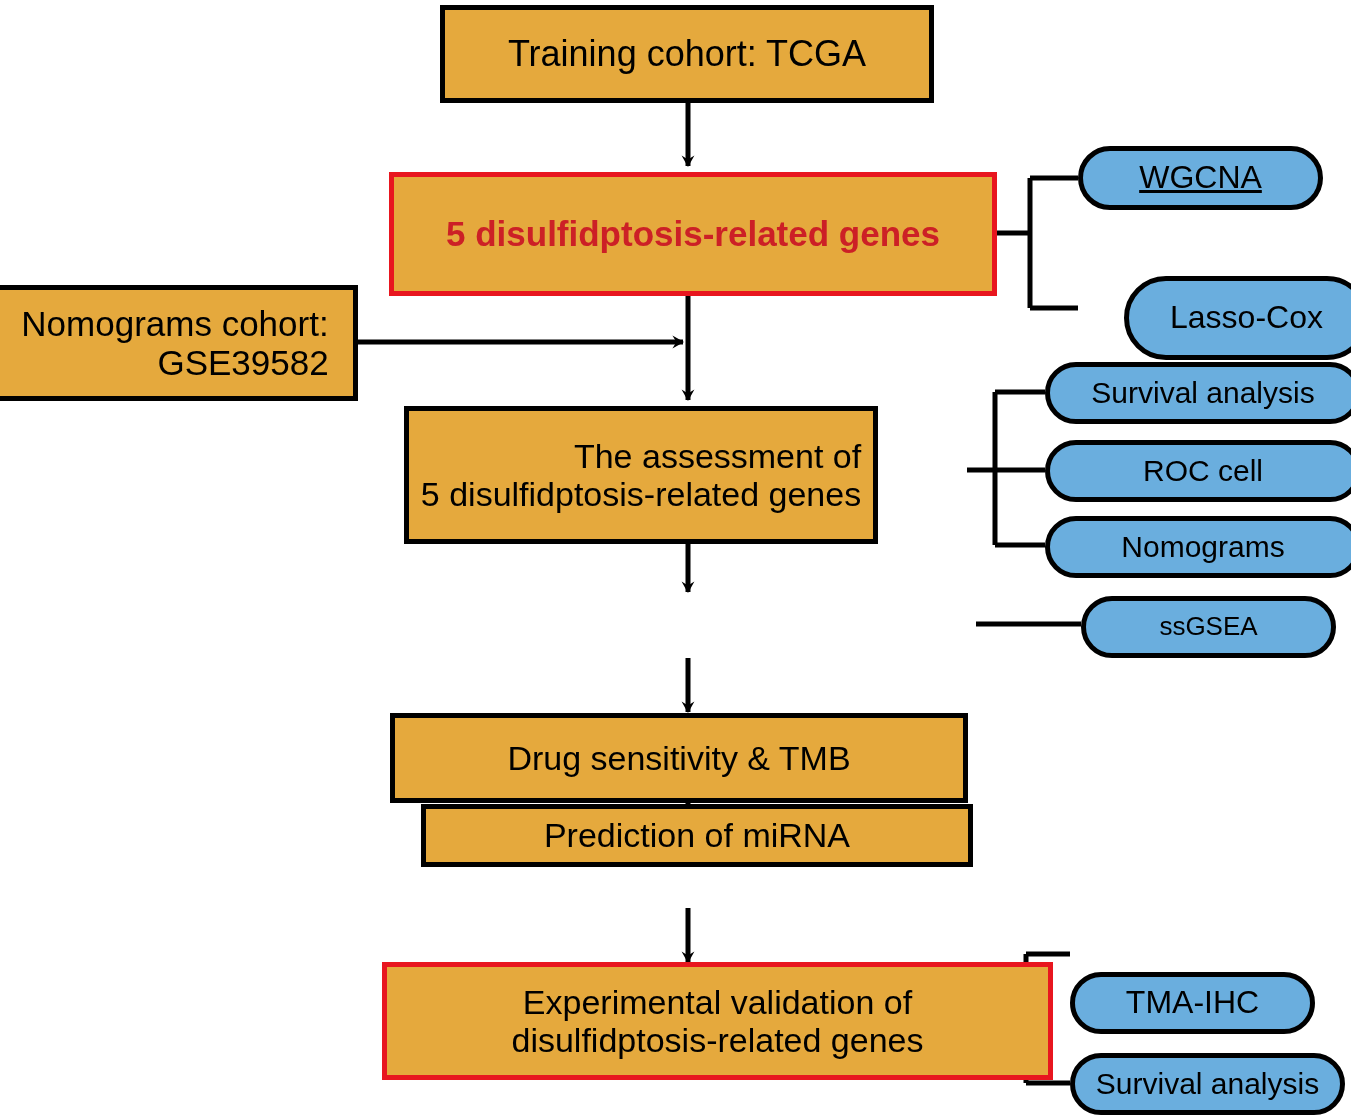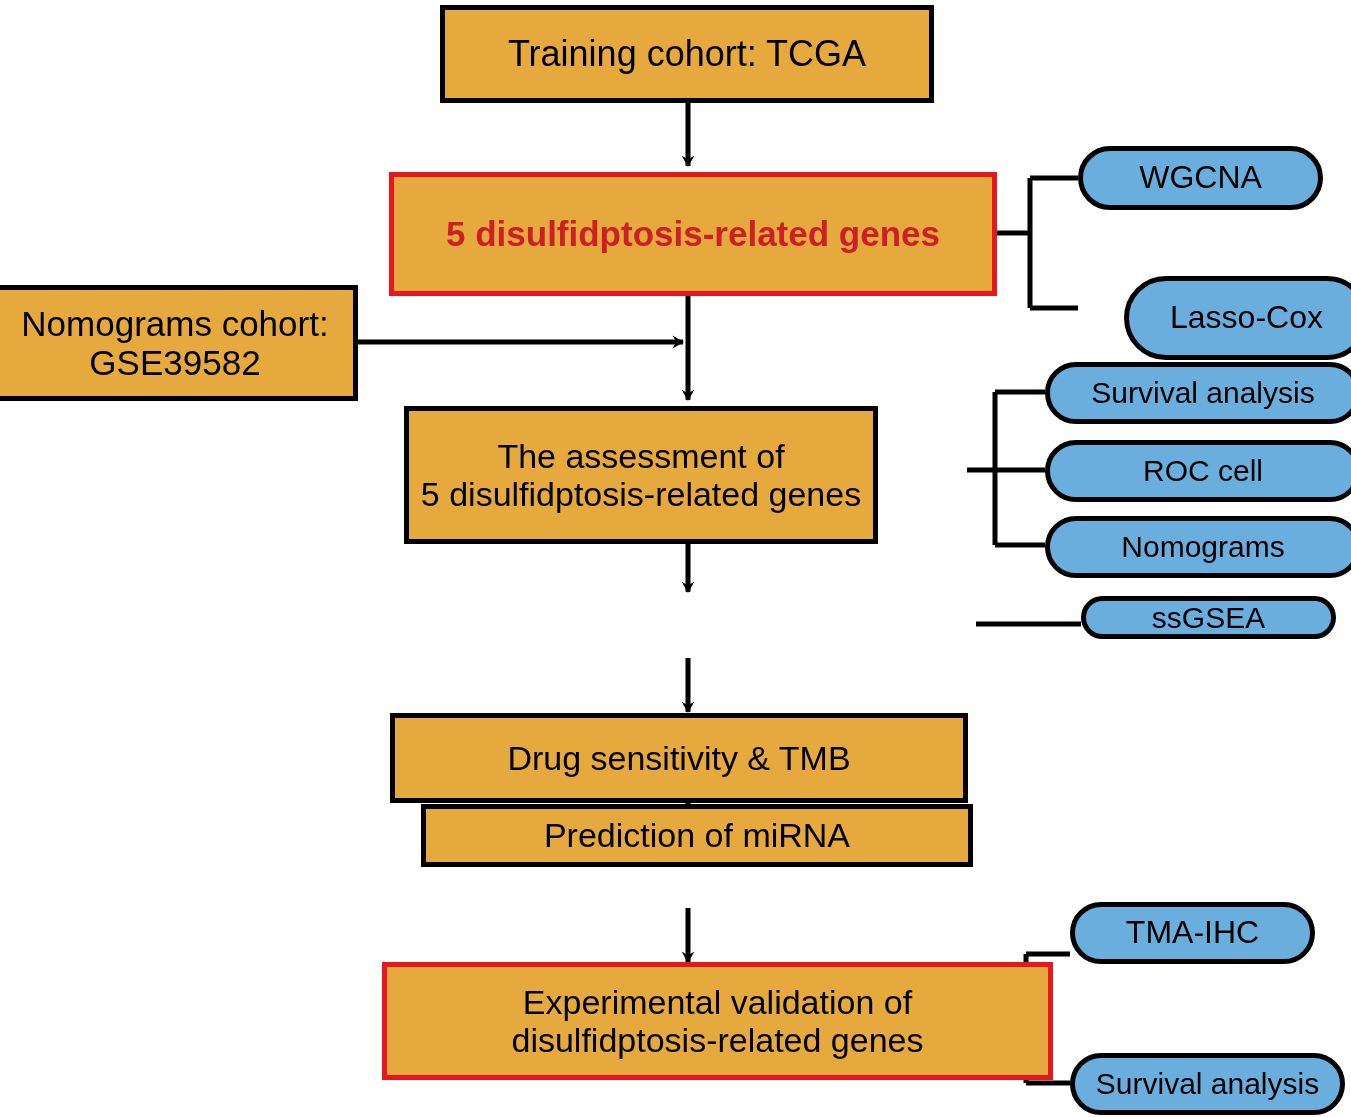--- a/index.html
+++ b/index.html
@@ -33,20 +33,21 @@
     align-items: center;
     justify-content: center;
     text-align: center;
     line-height: 1.12;
     color: #000000;
     white-space: pre-line;
   }
   .rect {
     background: #e5a93d;
     border: 5px solid #000000;
+    text-align: right;
   }
   .rect-red {
     background: #e5a93d;
     border: 5px solid #e8161f;
   }
   .pill {
     background: #6aaede;
     border: 5px solid #000000;
     border-radius: 999px;
   }
@@ -116,45 +117,45 @@
 
   <div class="node rect" style="left:421px; top:804px; width:552px; height:63px; font-size:34px;">
     <span class="txt-black">Prediction of miRNA</span>
   </div>
 
   <div class="node rect-red" style="left:382px; top:962px; width:671px; height:118px; font-size:34px;">
     <span class="txt-black">Experimental validation of
 disulfidptosis-related genes</span>
   </div>
 
-  <div class="node pill" style="left:1078px; top:146px; width:245px; height:64px; font-size:32px;">
+  <div class="node pill" style="left:1078px; top:146px; width:245px; height:64px; font-size:32px;text-decoration:underline;">
     <span>WGCNA</span>
   </div>
 
   <div class="node pill" style="left:1124px; top:276px; width:245px; height:84px; font-size:32px;">
     <span>Lasso-Cox</span>
   </div>
 
   <div class="node pill" style="left:1045px; top:362px; width:316px; height:62px; font-size:30px;">
     <span>Survival analysis</span>
   </div>
 
   <div class="node pill" style="left:1045px; top:440px; width:316px; height:62px; font-size:30px;">
     <span>ROC cell</span>
   </div>
 
   <div class="node pill" style="left:1045px; top:516px; width:316px; height:62px; font-size:30px;">
     <span>Nomograms</span>
   </div>
 
-  <div class="node pill" style="left:1081px; top:596px; width:255px; height:43px; font-size:30px;">
+  <div class="node pill" style="left:1081px; top:596px; width:255px; height:62px; font-size:26px;">
     <span>ssGSEA</span>
   </div>
 
-  <div class="node pill" style="left:1070px; top:902px; width:245px; height:62px; font-size:32px;">
+  <div class="node pill" style="left:1070px; top:972px; width:245px; height:62px; font-size:32px;">
     <span>TMA-IHC</span>
   </div>
 
   <div class="node pill" style="left:1070px; top:1053px; width:275px; height:62px; font-size:30px;">
     <span>Survival analysis</span>
   </div>
 
 </div>
 
 </body></html>

